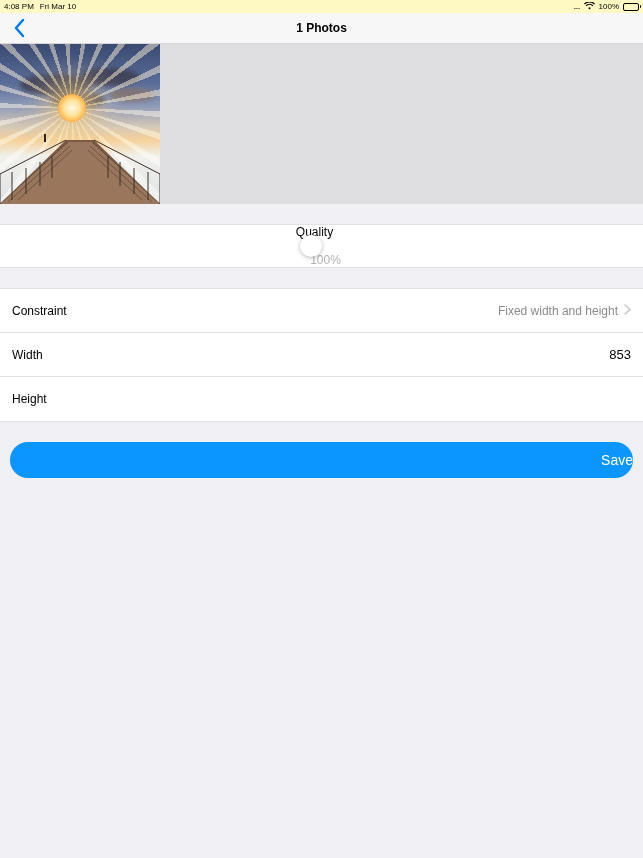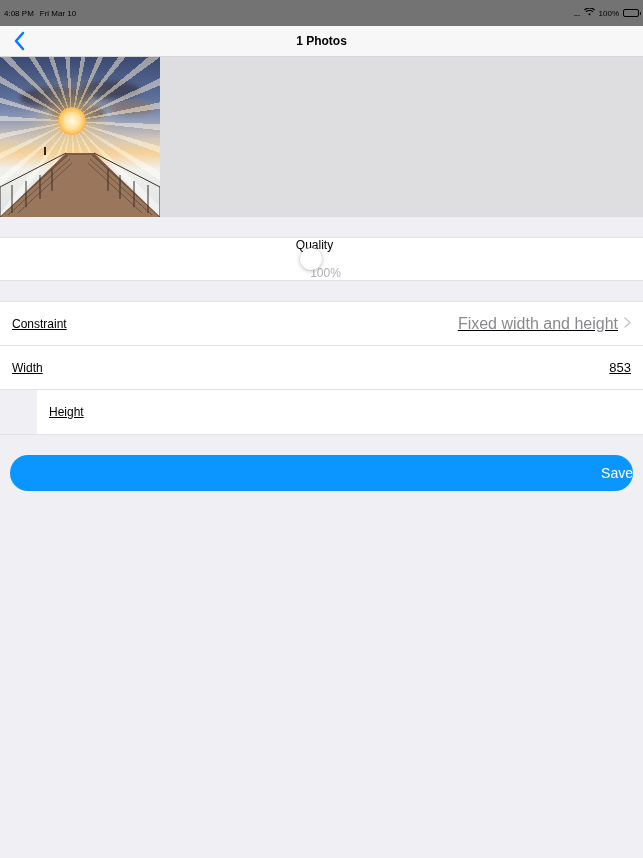--- a/index.html
+++ b/index.html
@@ -1,23 +1,23 @@
 <!DOCTYPE html>
 <html><head>
 <meta charset="utf-8">
 <style>
   * { margin: 0; padding: 0; box-sizing: border-box; font-family: -apple-system, BlinkMacSystemFont, "Segoe UI", Helvetica, Arial, sans-serif; }
   html, body { width: 643px; height: 858px; background: #efeff4; overflow: hidden; }
   .status-bar {
     height: 13px;
-    background: #737373;
+    background: #fef9c3;
     display: flex;
     align-items: center;
     justify-content: space-between;
-    padding: 13px 4px;
+    padding: 0 4px;
     font-size: 8px;
     color: #000;
   }
   .status-left { display: flex; align-items: center; gap: 6px; }
   .status-right { display: flex; align-items: center; gap: 4px; }
   .battery-icon {
     width: 16px; height: 8px; border: 1px solid #000; border-radius: 2px; position: relative;
   }
   .battery-icon::after {
     content: ""; position: absolute; right: -3px; top: 1.5px; width: 1.5px; height: 3px; background: #000; border-radius: 0 1px 1px 0;
@@ -74,25 +74,24 @@
     position: absolute; left: 0; bottom: 0; width: 160px; height: 70px;
   }
   .pier svg { width: 100%; height: 100%; display: block; }
 
   .gap { height: 20px; background: #efeff4; }
 
   .row {
     background: #fff; height: 44px; display: flex; align-items: center; padding: 0 12px;
     font-size: 12px; color: #000; border-bottom: 0.5px solid #e2e2e5;
     position: relative;
-    text-decoration: underline;
   }
   .row:last-of-type { border-bottom: none; }
   .row .label { flex: 0 0 auto; }
-  .row .value { flex: 1; text-align: right; color: #8a8a8e; font-size: 16px; }
+  .row .value { flex: 1; text-align: right; color: #8a8a8e; font-size: 12px; }
   .row .value.dark { color: #000; font-size: 13px; }
   .row .chevron { margin-left: 6px; color: #c7c7cc; }
   .group { border-top: 0.5px solid #e2e2e5; border-bottom: 0.5px solid #e2e2e5; }
 
   .quality-row { background: #fff; height: 44px; display: flex; align-items: center; padding: 0 12px; border-top: 0.5px solid #e2e2e5; border-bottom: 0.5px solid #e2e2e5; flex-direction: column;}
   .quality-label { font-size: 12px; color: #000; margin-right: 14px; }
   .slider-wrap { flex: 1; display: flex; align-items: center; position: relative; height: 28px; }
   .slider-track {
     position: absolute; left: 0; right: 0; top: 50%; height: 3px; transform: translateY(-50%);
     background: #007aff; border-radius: 2px;
@@ -205,21 +204,21 @@
         </svg>
     </span>
   </div>
 
 
   <div class="row">
     <span class="label">Width</span>
     <span class="value dark">853</span>
   </div>
 
-  <div class="row" style="border-bottom:none;margin-left:37px;">
+  <div class="row" style="border-bottom:none;">
     <span class="label">Height</span>
   </div>
 
 </div>
 
 <div class="save-wrap">
   <button class="save-btn">Save</button>
 </div>
 
 </body></html>

